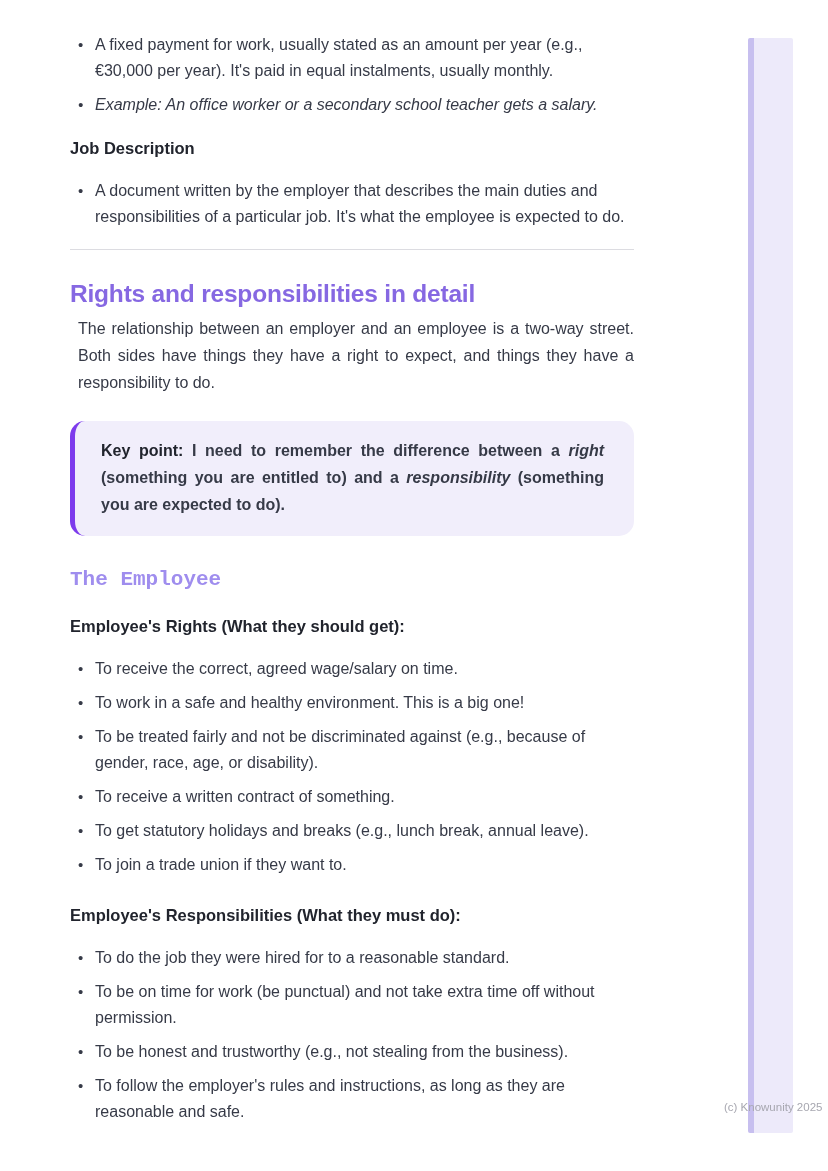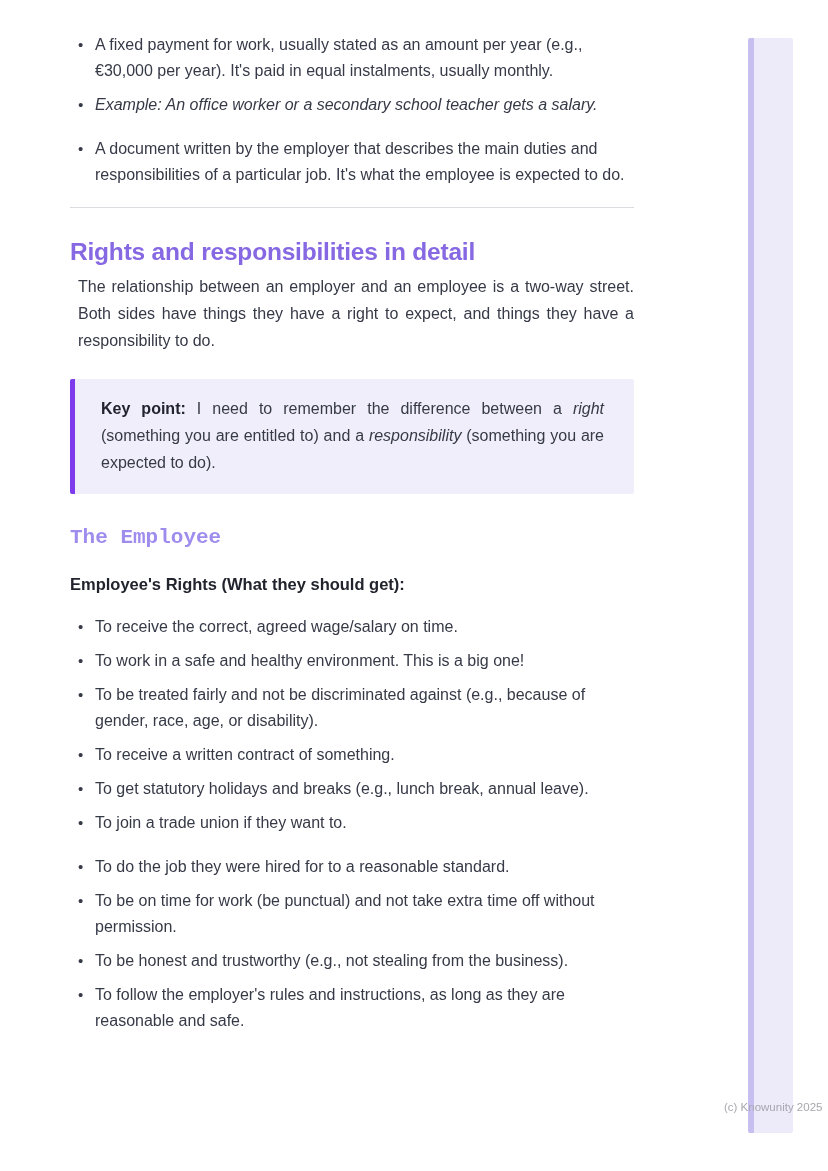--- a/index.html
+++ b/index.html
@@ -72,26 +72,27 @@
   }
   p.section-intro {
     font-size: 16px;
     line-height: 27px;
     text-align: justify;
     margin: 0 0 25px 8px;
   }
   .keypoint {
     background: var(--keypoint-bg);
     border-left: 5px solid var(--keypoint-border);
-    border-radius: 2px;
+    border-radius: 15px;
     padding: 16px 30px 18px 26px;
     margin: 0 0 30px 0;
     font-size: 16px;
     line-height: 27px;
     text-align: justify;
+    font-weight: bold;
   }
   .keypoint strong { color: var(--bold-text); }
   h3.sub-heading {
     font-size: 21px;
     font-weight: 700;
     color: var(--subheading-color);
     margin: 0 0 21px 0;
     line-height: 27px;
     font-family: Liberation Mono, monospace;
   }
@@ -125,20 +126,21 @@
     <li>
       <span class="marker">•</span>
       <span class="bullet-text">A fixed payment for work, usually stated as an amount per year (e.g., €30,000 per year). It's paid in equal instalments, usually monthly.</span>
     </li>
     <li class="italic">
       <span class="marker">•</span>
       <span class="bullet-text">Example: An office worker or a secondary school teacher gets a salary.</span>
     </li>
   </ul>
 
+  <h4 class="label">Job Description</h4>
 
   <ul class="bullets">
     <li>
       <span class="marker">•</span>
       <span class="bullet-text">A document written by the employer that describes the main duties and responsibilities of a particular job. It's what the employee is expected to do.</span>
     </li>
   </ul>
 
   <hr class="divider">
 
@@ -174,20 +176,21 @@
     <li>
       <span class="marker">•</span>
       <span class="bullet-text">To get statutory holidays and breaks (e.g., lunch break, annual leave).</span>
     </li>
     <li>
       <span class="marker">•</span>
       <span class="bullet-text">To join a trade union if they want to.</span>
     </li>
   </ul>
 
+  <h4 class="label" style="margin-top:25px;">Employee's Responsibilities (What they must do):</h4>
 
   <ul class="bullets">
     <li>
       <span class="marker">•</span>
       <span class="bullet-text">To do the job they were hired for to a reasonable standard.</span>
     </li>
     <li>
       <span class="marker">•</span>
       <span class="bullet-text">To be on time for work (be punctual) and not take extra time off without permission.</span>
     </li>

